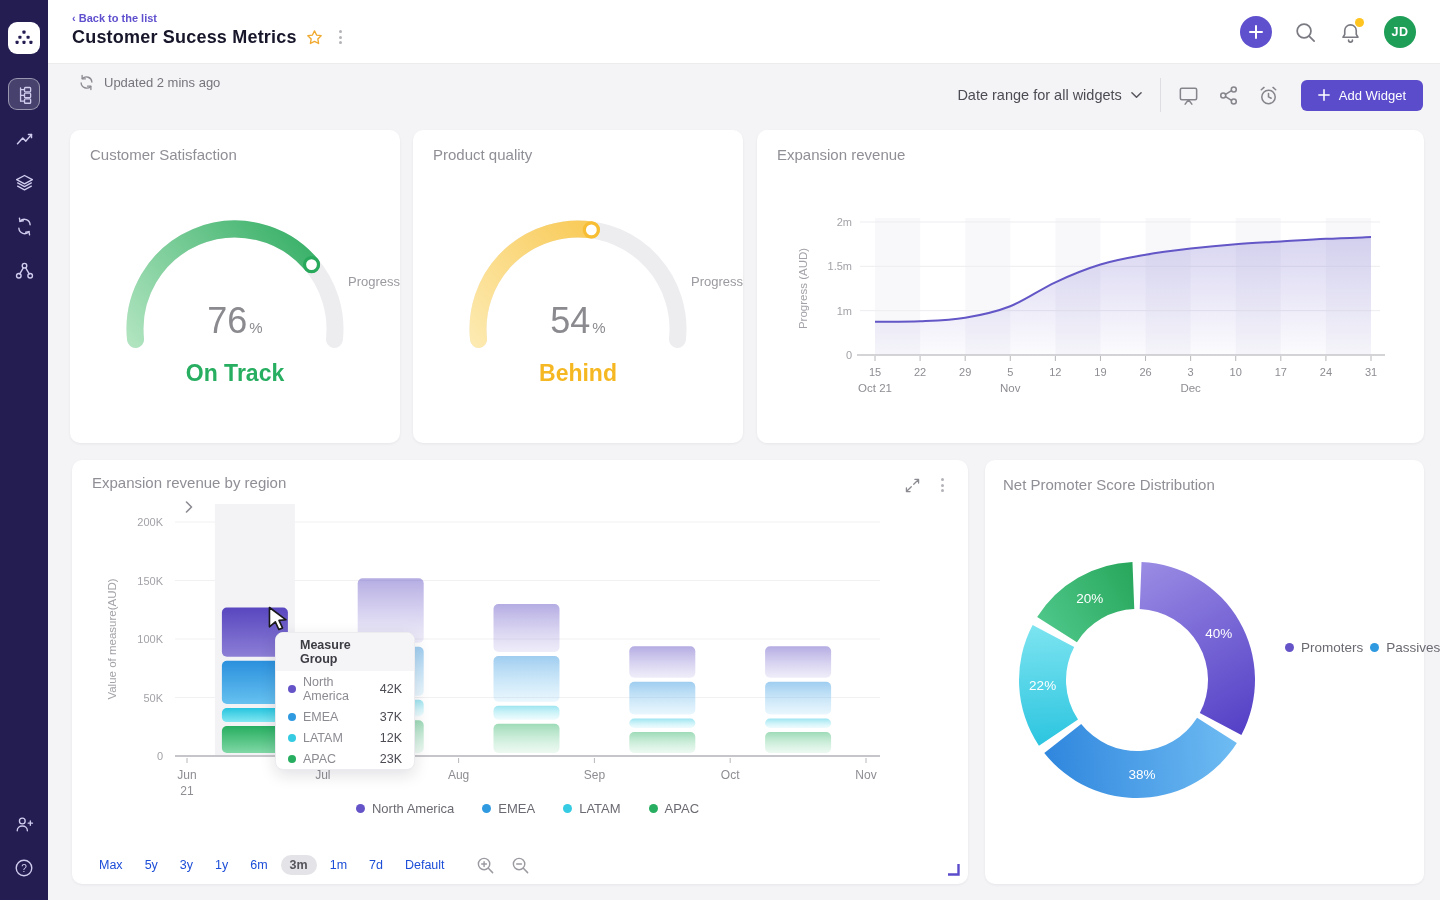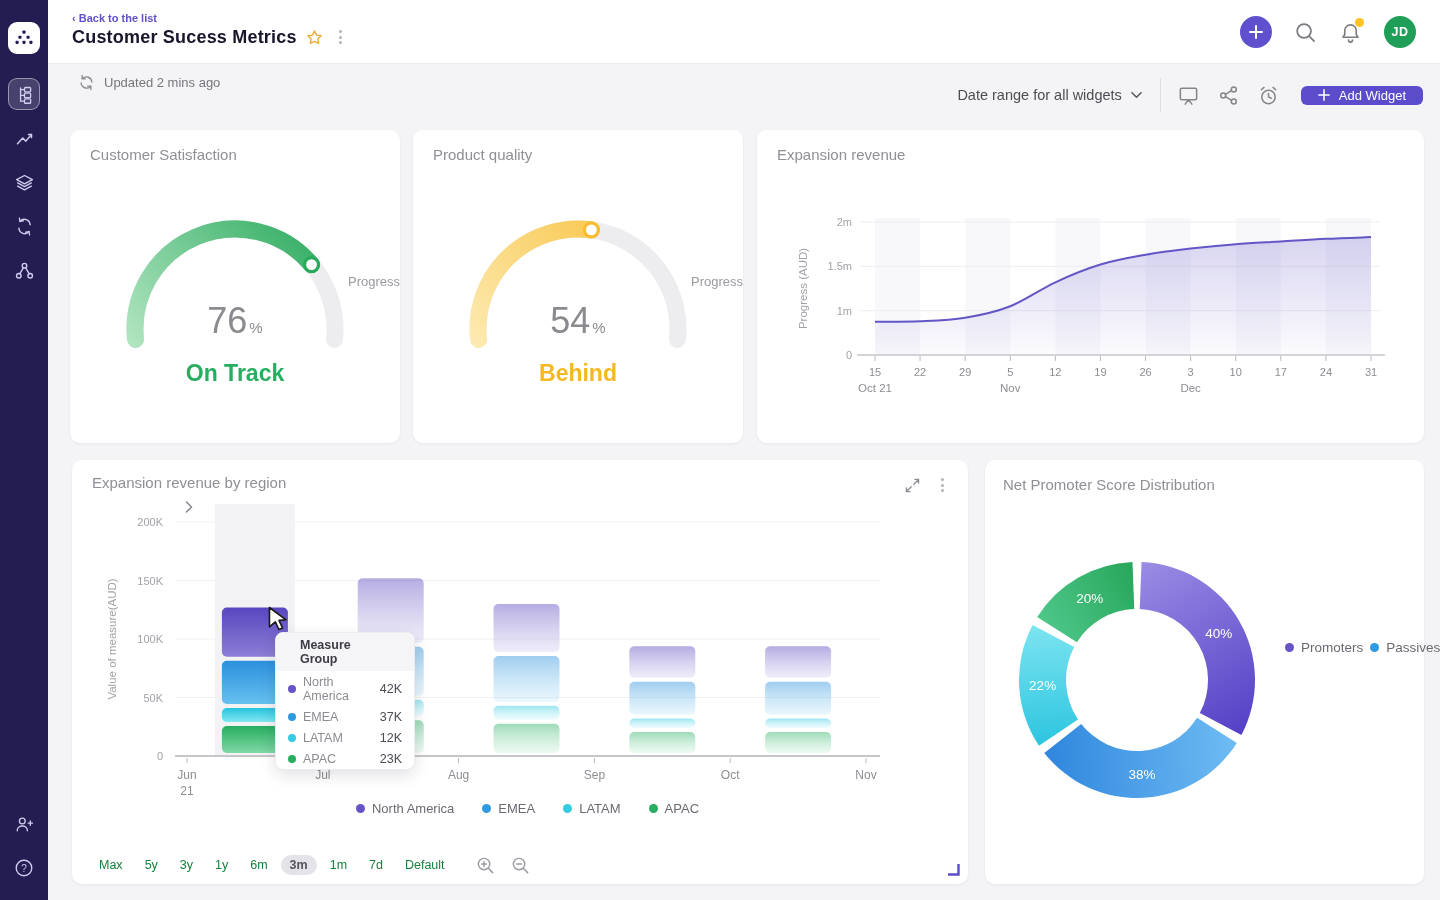--- a/index.html
+++ b/index.html
@@ -30,21 +30,21 @@
   .bell-dot { position:absolute; right:-2px; top:-3px; width:9px; height:9px; border-radius:50%; background:#ffc420; }
   .avatar { width:32px; height:32px; border-radius:50%; background:#1f9e58; color:#fff; font-size:12.5px; font-weight:700; display:flex; align-items:center; justify-content:center; letter-spacing:.4px; cursor:pointer; }
 
   
   .toolbar-left { position:absolute; left:78px; top:74px; display:flex; align-items:center; gap:9px; color:#8b8b92; }
   .updated-txt { font-size:13px; color:#75757c; }
   .toolbar-right { position:absolute; right:17px; top:78px; display:flex; align-items:center; }
   .date-range { display:flex; align-items:center; gap:9px; font-size:14.5px; color:#4c4c54; cursor:pointer; padding-right:18px; }
   .tb-divider { width:1px; height:34px; background:#dddde2; margin-right:8px; }
   .tb-icon { width:40px; height:34px; display:flex; align-items:center; justify-content:center; color:#85858c; cursor:pointer; }
-  .add-widget { margin-left:12px; height:19px; padding:0 17px; background:#5b4ccc; color:#fff; border:none; border-radius:6px; font-size:13px; font-family:inherit; display:flex; align-items:center; gap:9px; cursor:pointer; }
+  .add-widget { margin-left:12px; height:31px; padding:0 17px; background:#5b4ccc; color:#fff; border:none; border-radius:6px; font-size:13px; font-family:inherit; display:flex; align-items:center; gap:9px; cursor:pointer; }
 
   
   .card { position:absolute; background:#fff; border-radius:10px; box-shadow:0 1px 3px rgba(25,25,60,.06); }
   .card-title { position:absolute; left:20px; top:16px; font-size:15px; color:#8f8f96; font-weight:500; }
   #card-sat  { left:70px;  top:130px; width:330px; height:313px; }
   #card-qual { left:413px; top:130px; width:330px; height:313px; }
   #card-line { left:757px; top:130px; width:667px; height:313px; }
   #card-bars { left:72px;  top:460px; width:896px; height:424px; }
   #card-nps  { left:985px; top:460px; width:439px; height:424px; }
   .chart-svg { position:absolute; left:0; top:0; }
@@ -75,21 +75,21 @@
 
   
   .bar-legend { position:absolute; left:103px; top:341px; width:705px; display:flex; justify-content:center; gap:28px; }
   .legend-item { display:flex; align-items:center; gap:7px; cursor:pointer; }
   .legend-dot { width:9px; height:9px; border-radius:50%; }
   .legend-txt { font-size:13px; color:#6a6a72; }
   .nps-legend { position:absolute; left:300px; top:180px; display:flex; gap:7px; }
 
   
   .controls { position:absolute; left:18px; top:395px; display:flex; align-items:center; gap:4px; }
-  .ctl { font-size:12.5px; color:#15803d; padding:3px 9px; border-radius:12px; cursor:pointer; }
+  .ctl { font-size:12.5px; color:#1d4ed8; padding:3px 9px; border-radius:12px; cursor:pointer; }
   .ctl.active { background:#e4e4e8; color:#55555c; font-weight:700; }
   .ctl-zoom { margin-left:18px; color:#9a9aa0; cursor:pointer; display:flex; }
   .corner-glyph { position:absolute; right:8px; bottom:8px; color:#5b4ccc; }
 </style>
 </head>
 <body>
 
 <div class="page">
 
   <aside class="sidebar">

